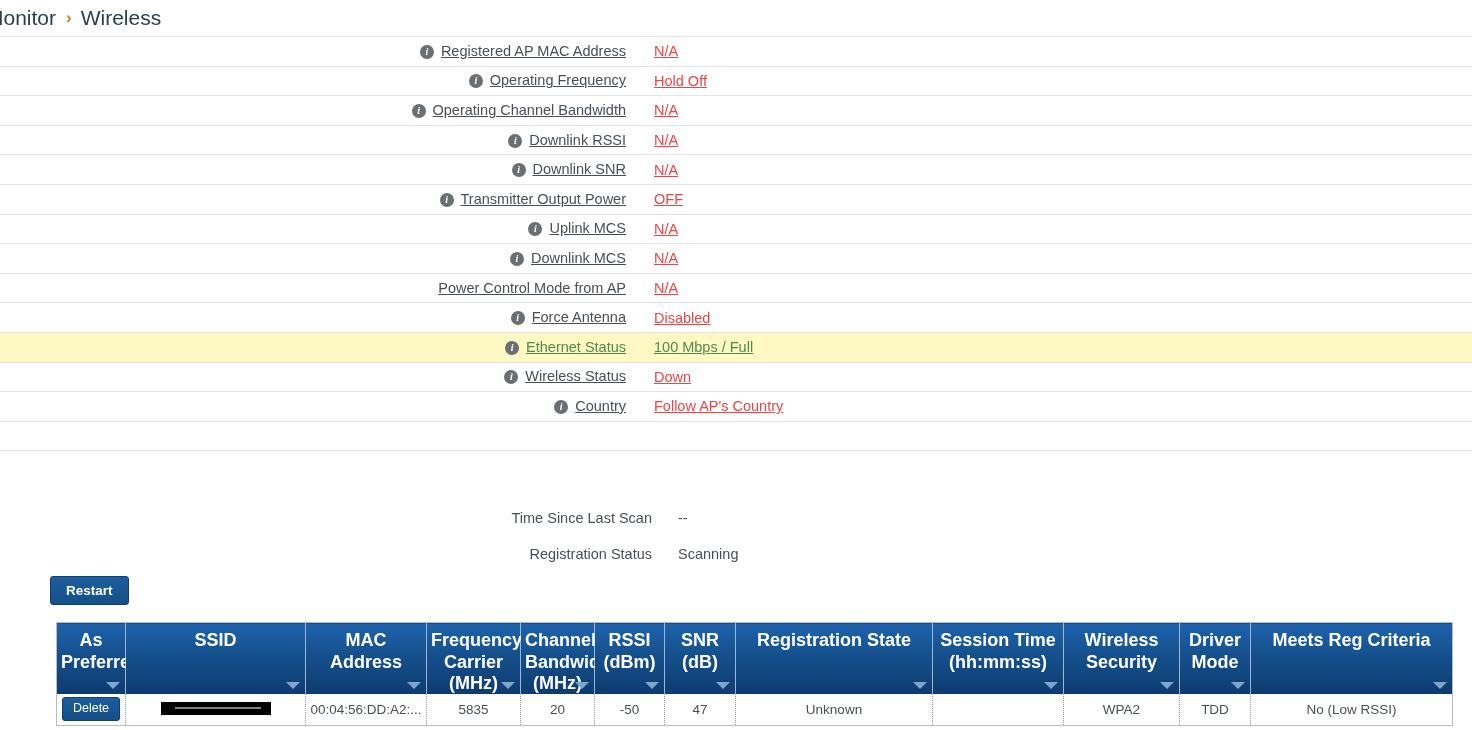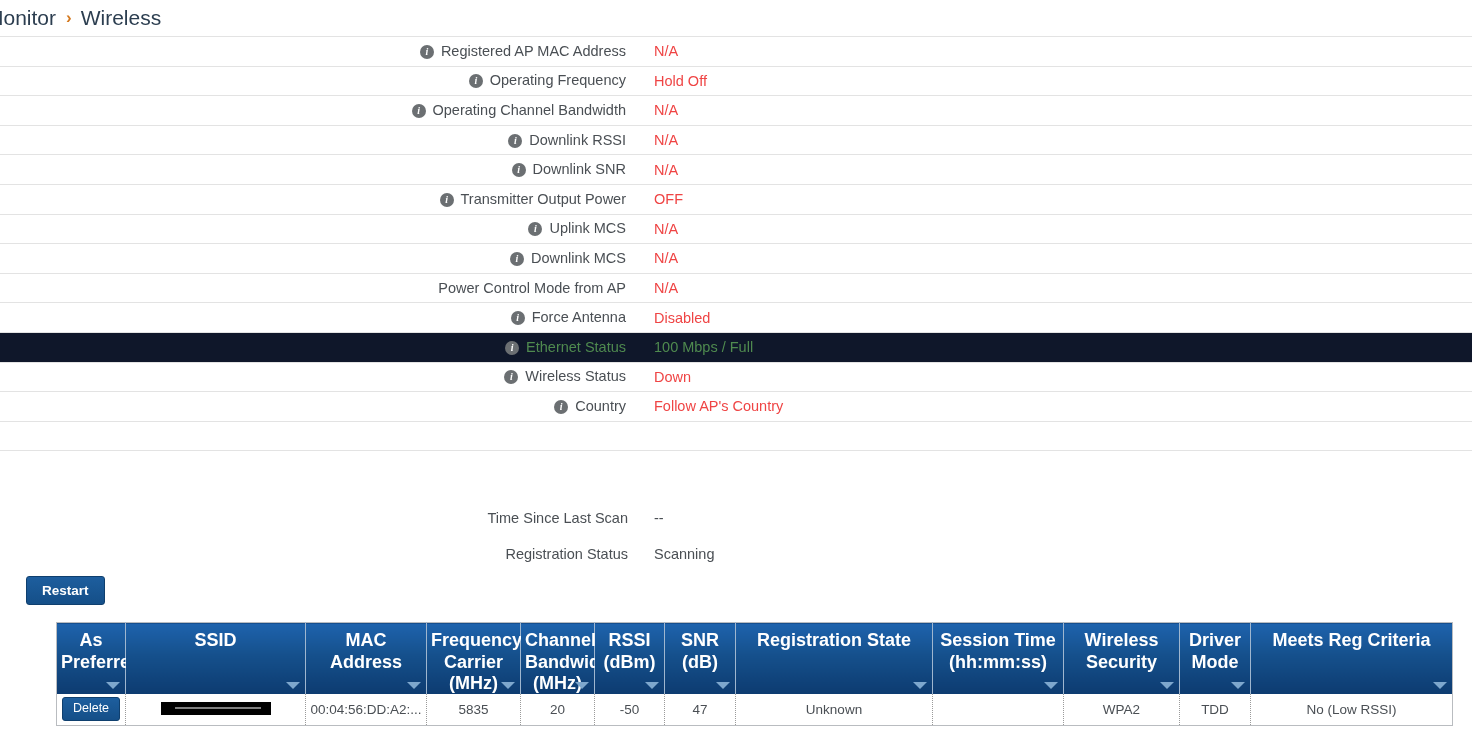--- a/index.html
+++ b/index.html
@@ -33,34 +33,35 @@
 
   
   .info-table { width: 100%; border-collapse: collapse; }
   .info-row { height: 29.6px; }
   .info-row td {
     border-top: 1px solid #e3e3e3;
     padding: 0;
     font-size: 14.5px;
     vertical-align: middle;
     height: 29.6px;
+    text-decoration: underline;
   }
   .info-row .lbl {
     width: 626px;
     text-align: right;
     padding-right: 0;
     white-space: nowrap;
     color: #4a4f54;
   }
   .info-row .val {
     padding-left: 28px;
     white-space: nowrap;
     color: #ef4444;
   }
-  .info-row.hl { background: #0f172a; }
+  .info-row.hl { background: #fef9c3; }
   .info-row.hl .lbl, .info-row.hl .val { color: #4f8a4f; }
   .info-row.spacer td { height: 18px; border-top: 1px solid #e3e3e3; }
   .info-row.spacer-end td { height: 1px; border-top: 1px solid #e3e3e3; padding:0; }
 
   .iicon {
     display: inline-block;
     width: 14px; height: 14px;
     border-radius: 50%;
     background: #6b6f72;
     color: #ffffff;
@@ -70,21 +71,21 @@
     font-weight: bold;
     font-style: italic;
     font-family: "Liberation Serif", serif;
     margin-right: 7px;
     position: relative;
     top: -1px;
   }
   .info-row.hl .iicon { background: #6b6f72; }
 
   
-  .scan { margin-top: 20px; }
+  .scan { margin-top: 20px; margin-left: 24px; }
   .scan-row {
     display: flex;
     align-items: center;
     height: 36px;
   }
   .scan-row .lbl {
     width: 628px;
     text-align: right;
     font-size: 14.5px;
     white-space: nowrap;

